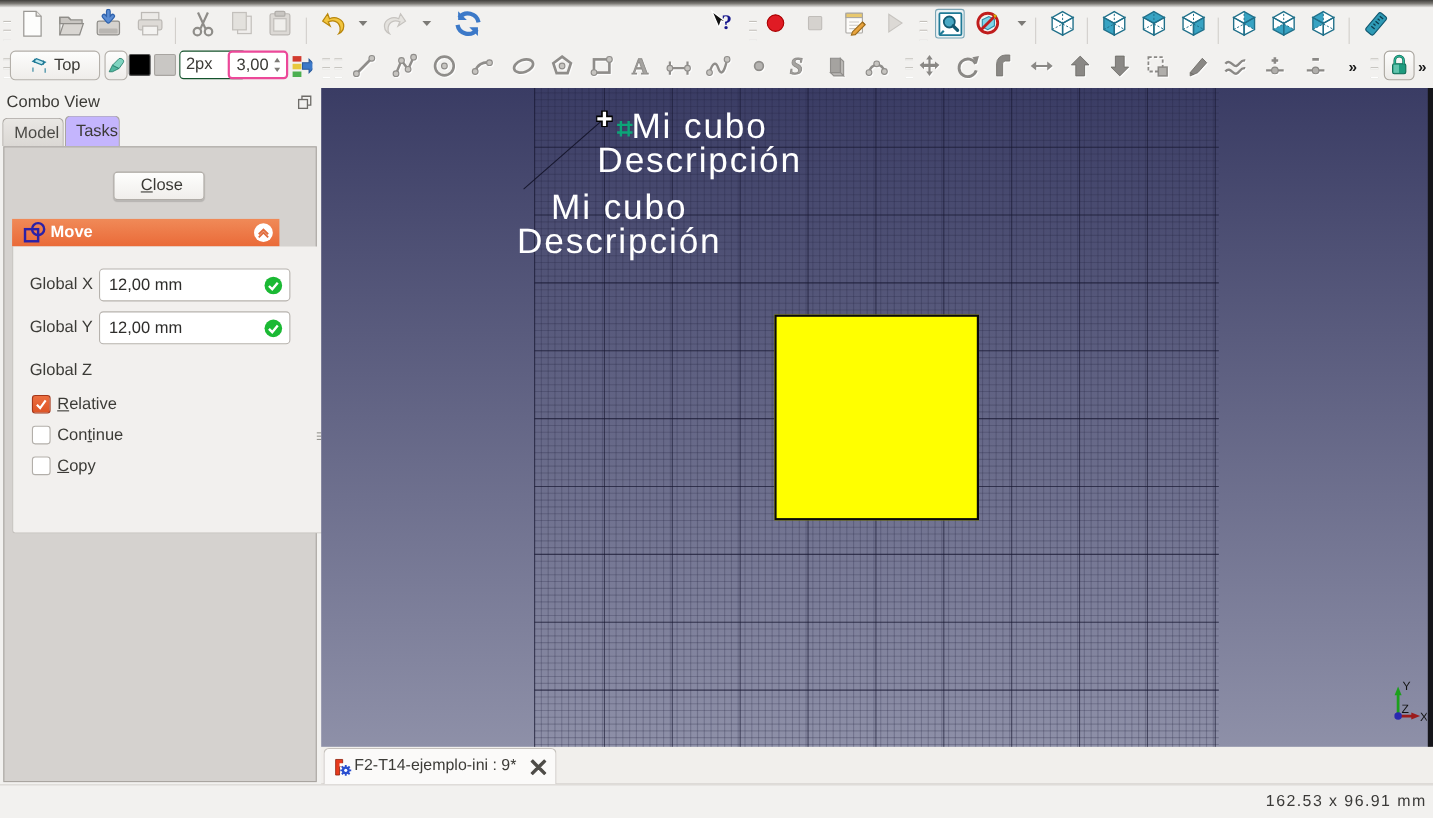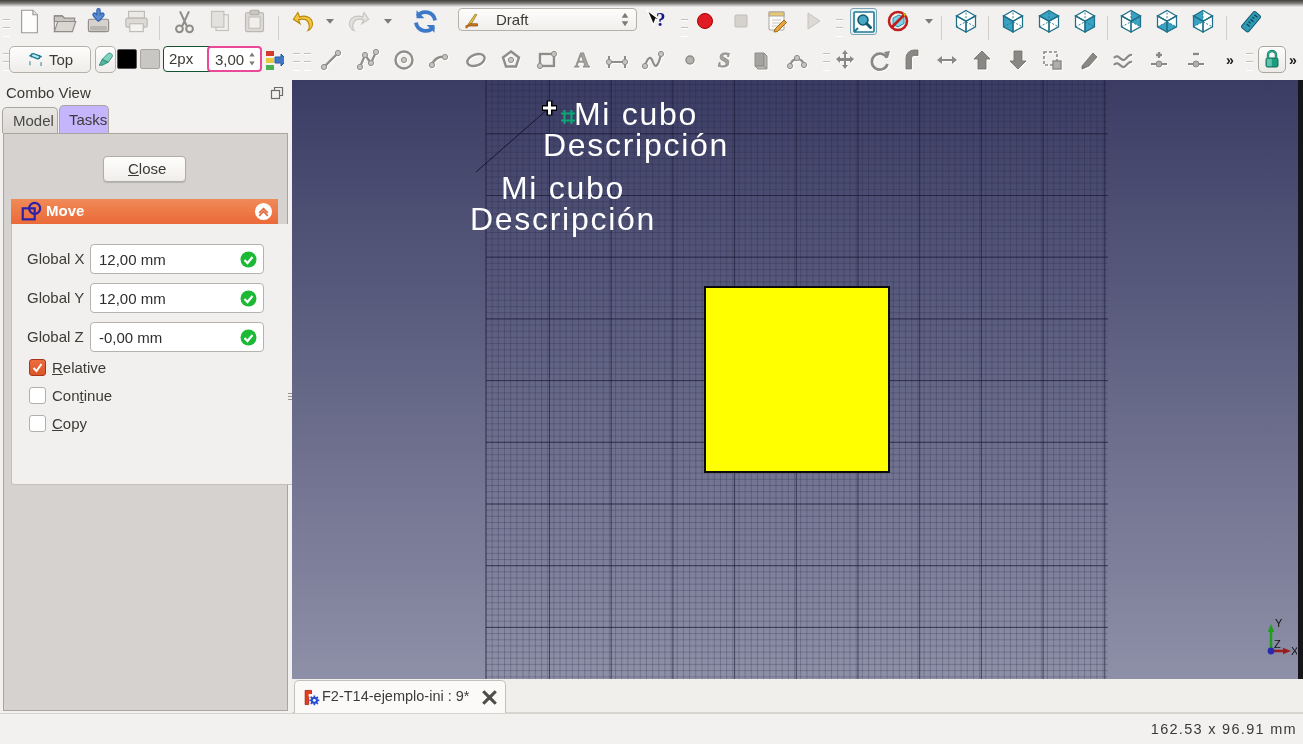--- a/index.html
+++ b/index.html
@@ -62,34 +62,20 @@
     </svg>
 <svg style="position:absolute;left:380px;top:6px" width="16" height="16" viewBox="0 0 24 24">
       <path d="M6 9h12l-6 7z" fill="#7c7a76"></path>
     </svg>
 <svg style="position:absolute;left:412px;top:1px" width="27" height="27" viewBox="0 0 24 24">
       <path d="M20.5 11a8.7 8.7 0 00-15.6-3.7" fill="none" stroke="#3c79c8" stroke-width="3.4"></path>
       <path d="M4 2v7h7z" fill="#3c79c8"></path>
       <path d="M3.5 13a8.7 8.7 0 0015.6 3.7" fill="none" stroke="#3c79c8" stroke-width="3.4"></path>
       <path d="M20 22v-7h-7z" fill="#3c79c8"></path>
     </svg>
-<div class="abs" style="left:458px;top:1px;width:179px;height:23px;background:linear-gradient(#fdfdfc,#f1efec);border:1px solid #b4b0aa;border-radius:4px">
-      <svg style="position:absolute;left:5px;top:2px" width="18" height="18" viewBox="0 0 24 24">
-        <path d="M4 20L15 4l2 1-9 15z" fill="#e8c93e" stroke="#8a6d1a"></path>
-        <path d="M4 20h14v-3H8z" fill="#d07818" stroke="#8a4d10"></path>
-        <rect x="2" y="19" width="3" height="4" fill="#c06010"></rect>
-      </svg>
-      <span style="position:absolute;left:37px;top:2px;font-size:15px;color:#3c3b37">Draft</span>
-      <svg style="position:absolute;right:6px;top:3px" width="10" height="8" viewBox="0 0 12 8">
-        <path d="M6 0l4 6H2z" fill="#7c7a76"></path>
-      </svg>
-      <svg style="position:absolute;right:6px;bottom:3px" width="10" height="8" viewBox="0 0 12 8">
-        <path d="M6 8L2 2h8z" fill="#7c7a76"></path>
-      </svg>
-    </div>
 <svg style="position:absolute;left:645px;top:2px" width="24" height="24" viewBox="0 0 24 24">
       <path d="M2 1l6.5 15 2.2-6 6 2.2z" fill="#111" stroke="#fff" stroke-width="1.2"></path>
       <text x="11" y="17" font-size="19" font-weight="bold" fill="#16168c" font-family="Liberation Serif,serif">?</text>
     </svg>
 <div class="grip" style="left:681px">
       <i></i>
       <i></i>
       <i></i>
     </div>
 <svg style="position:absolute;left:693px;top:2px" width="24" height="24" viewBox="0 0 24 24">
@@ -398,21 +384,21 @@
       <span style="position:absolute;left:10px;top:4px;font-size:15px;color:#4a4945">Model</span>
     </div>
 <div class="abs" style="left:59px;top:25px;width:50px;height:28px;background:#c4b5fd;border:1px solid #a9a5a0;border-bottom:none;border-radius:5px 5px 0 0">
       <span style="position:absolute;left:9px;top:5px;font-size:15px;color:#3b3a36">Tasks</span>
     </div>
 <div class="abs" style="left:3px;top:53px;width:285px;height:578px;background:#d5d2cf;border:1px solid #a9a5a0">
 <div class="abs" style="left:99px;top:22px;width:83px;height:26px;background:linear-gradient(#fefefd,#f0eeeb);border:1px solid #b0aca7;border-radius:4px;box-shadow:0 1px 1px rgba(0,0,0,0.15)">
         <span style="position:absolute;left:24px;top:3px;font-size:15px;color:#3b3a36"><u>C</u>lose</span>
       </div>
 <div class="abs" style="left:7px;top:65px;width:267px;height:286px">
-<div class="abs" style="left:0;top:0;width:267px;height:25px;background:linear-gradient(#f08a58,#ea6a38)">
+<div class="abs" style="left:0;top:0;width:243px;height:25px;background:linear-gradient(#f08a58,#ea6a38)">
           <svg style="position:absolute;left:9px;top:2px" width="22" height="22" viewBox="0 0 24 24">
             <rect x="3" y="8" width="13" height="12" fill="none" stroke="#2b21a8" stroke-width="2.4"></rect>
             <circle cx="16" cy="8" r="6" fill="none" stroke="#2b21a8" stroke-width="2.4"></circle>
           </svg>
           <span style="position:absolute;left:35px;top:3px;font-size:15px;font-weight:bold;color:#fff">Move</span>
           <svg style="position:absolute;right:5px;top:3px" width="19" height="19" viewBox="0 0 20 20">
             <circle cx="10" cy="10" r="9" fill="#fff"></circle>
             <path d="M5.5 11.5L10 7l4.5 4.5M5.5 14.5L10 10l4.5 4.5" fill="none" stroke="#e06b3c" stroke-width="1.8"></path>
           </svg>
         </div>
@@ -427,27 +413,20 @@
           </div>
 <span style="position:absolute;left:15px;top:65px;font-size:15px;color:#3c3b37">Global Y</span>
 <div style="position:absolute;left:78px;top:59px;width:174px;height:30px;background:#fff;border:1px solid #b6b2ad;border-radius:4px">
             <span style="position:absolute;left:8px;top:6px;font-size:15px;color:#2e2d2b">12,00 mm</span>
             <svg style="position:absolute;right:6px;top:6px" width="17" height="17" viewBox="0 0 17 17">
               <circle cx="8.5" cy="8.5" r="8" fill="#1bb934"></circle>
               <path d="M4.5 9l3 3 5-6" fill="none" stroke="#fff" stroke-width="2.2"></path>
             </svg>
           </div>
 <span style="position:absolute;left:15px;top:104px;font-size:15px;color:#3c3b37">Global Z</span>
-<div style="position:absolute;left:78px;top:98px;width:174px;height:30px;background:#fff;border:1px solid #b6b2ad;border-radius:4px">
-            <span style="position:absolute;left:8px;top:6px;font-size:15px;color:#2e2d2b">-0,00 mm</span>
-            <svg style="position:absolute;right:6px;top:6px" width="17" height="17" viewBox="0 0 17 17">
-              <circle cx="8.5" cy="8.5" r="8" fill="#1bb934"></circle>
-              <path d="M4.5 9l3 3 5-6" fill="none" stroke="#fff" stroke-width="2.2"></path>
-            </svg>
-          </div>
 <div style="position:absolute;left:17px;top:135px;width:17px;height:17px;background:linear-gradient(#ec6e3f,#dd5426);border:1px solid #a53619;border-radius:3px">
             <svg style="position:absolute;left:1px;top:1px" width="13" height="13" viewBox="0 0 13 13">
               <path d="M2.5 7l3 3 5-7" fill="none" stroke="#fff" stroke-width="2"></path>
             </svg>
           </div>
 <span style="position:absolute;left:40px;top:135px;font-size:15px;color:#3c3b37"><u>R</u>elative</span>
 <div style="position:absolute;left:17px;top:163px;width:17px;height:17px;background:#fff;border:1px solid #b3afaa;border-radius:3px"></div>
 <span style="position:absolute;left:40px;top:163px;font-size:15px;color:#3c3b37">Con<u>t</u>inue</span>
 <div style="position:absolute;left:17px;top:191px;width:17px;height:17px;background:#fff;border:1px solid #b3afaa;border-radius:3px"></div>
 <span style="position:absolute;left:40px;top:191px;font-size:15px;color:#3c3b37"><u>C</u>opy</span>

